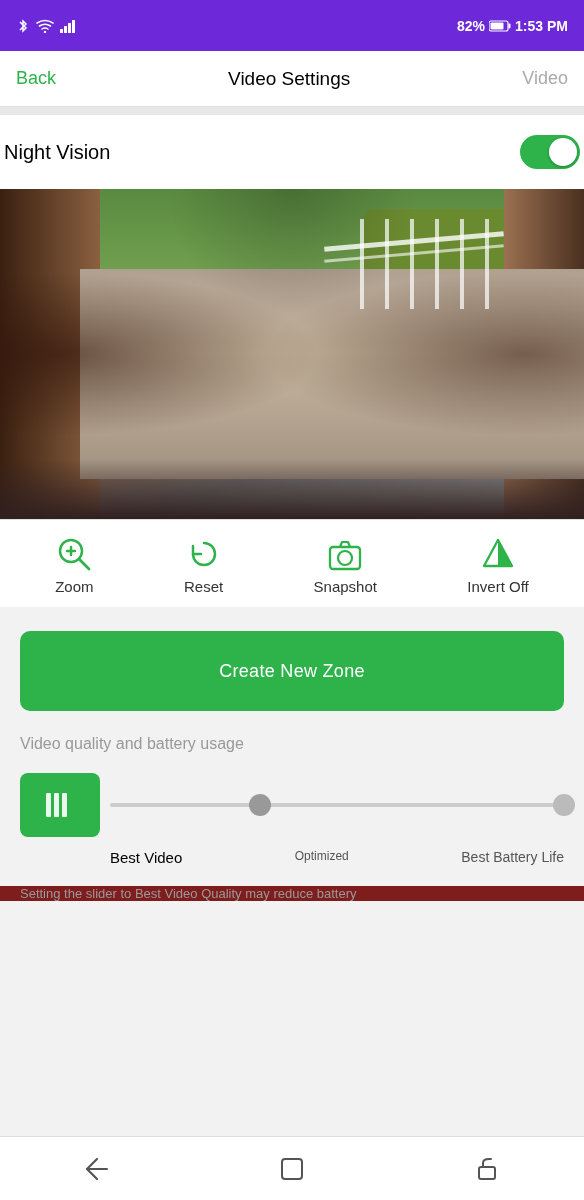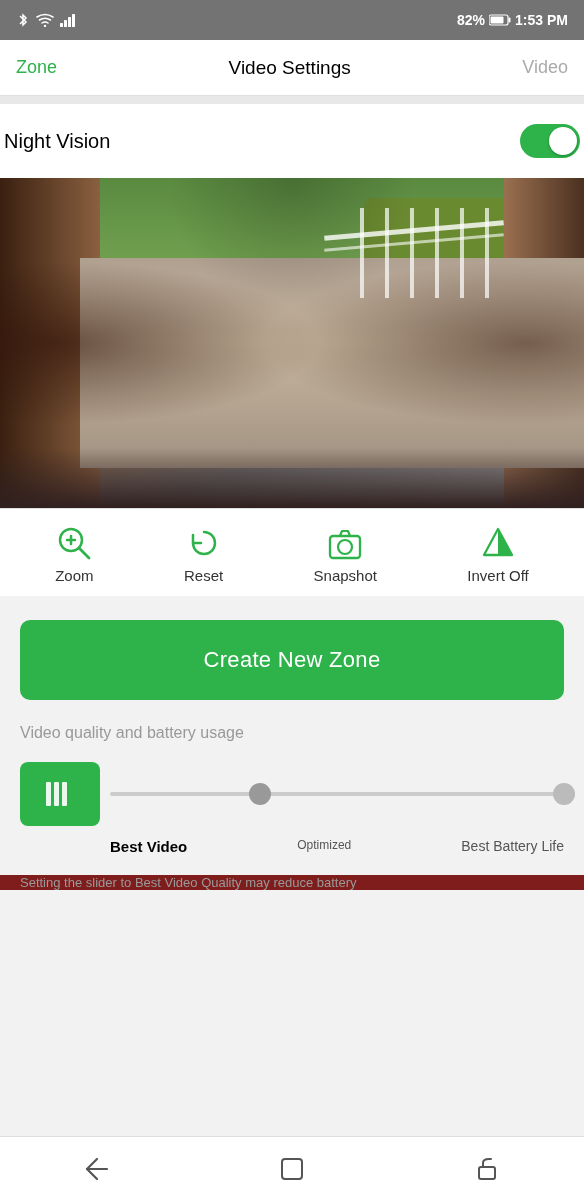--- a/index.html
+++ b/index.html
@@ -7,23 +7,23 @@
       width: 584px;
       height: 1200px;
       font-family: -apple-system, BlinkMacSystemFont, 'Helvetica Neue', Arial, sans-serif;
       background: #f2f2f2;
       overflow: hidden;
       position: relative;
     }
 
     
     .status-bar {
-      background: #737373;
+      background: #6d28d9;
       color: #fff;
-      height: 40px;
+      height: 51px;
       display: flex;
       align-items: center;
       justify-content: space-between;
       padding: 0 16px;
       font-size: 14px;
       font-weight: 500;
       gap: 16px;
     }
     .status-left { display: flex; align-items: center; gap: 6px; }
     .status-right { display: flex; align-items: center; gap: 4px; font-weight: 600; }
@@ -185,21 +185,21 @@
       padding: 24px 20px;
       background: #f2f2f2;
     }
     .create-zone-btn {
       width: 100%;
       background: #2db34a;
       color: #fff;
       border: none;
       border-radius: 10px;
       height: 80px;
-      font-size: 22px;
+      font-size: 18px;
       font-weight: 500;
       cursor: pointer;
       letter-spacing: 0.3px;
     }
 
     
     .quality-section {
       background: #f2f2f2;
       padding: 0 20px 20px;
     }
@@ -314,21 +314,21 @@
     <svg width="22" height="12" viewBox="0 0 22 12">
       <rect x="0" y="1" width="19" height="10" rx="2" fill="none" stroke="white" stroke-width="1.2"></rect>
       <rect x="19.5" y="3.5" width="2" height="5" rx="1" fill="white"></rect>
       <rect x="1.5" y="2.5" width="13" height="7" rx="1" fill="white"></rect>
     </svg>
     <span>1:53 PM</span>
   </div>
 </div>
 
 <div class="header">
-  <span class="header-back">Zone</span>
+  <span class="header-back">Back</span>
   <span class="header-title">Video Settings</span>
   <span class="header-save">Video</span>
 </div>
 
 <div class="divider"></div>
 
 <div class="night-vision-section">
   <span class="night-vision-label">Night Vision</span>
   <div class="toggle">
     <div class="toggle-knob"></div>
@@ -424,21 +424,21 @@
 
     <div class="slider-track-wrapper">
       <div class="slider-track">
         <div class="slider-dot slider-dot-left"></div>
         <div class="slider-dot slider-dot-right"></div>
       </div>
     </div>
   </div>
 
   <div style="display:flex;padding-left:90px;justify-content:space-between;">
-    <span style="font-size:15px;font-weight:700;color:#000;text-align:left;">Best Video</span>
+    <span style="font-size:15px;font-weight:400;color:#000;text-align:left;">Best Video</span>
     <span style="font-size:12px;color:#555;text-align:center;">Optimized</span>
     <span style="font-size:14px;color:#555;text-align:right;">Best Battery Life</span>
   </div>
 </div>
 
 <div class="bottom-hint">
   <span>Setting the slider to Best Video Quality may reduce battery</span>
 </div>
 
 <div class="nav-bar">

